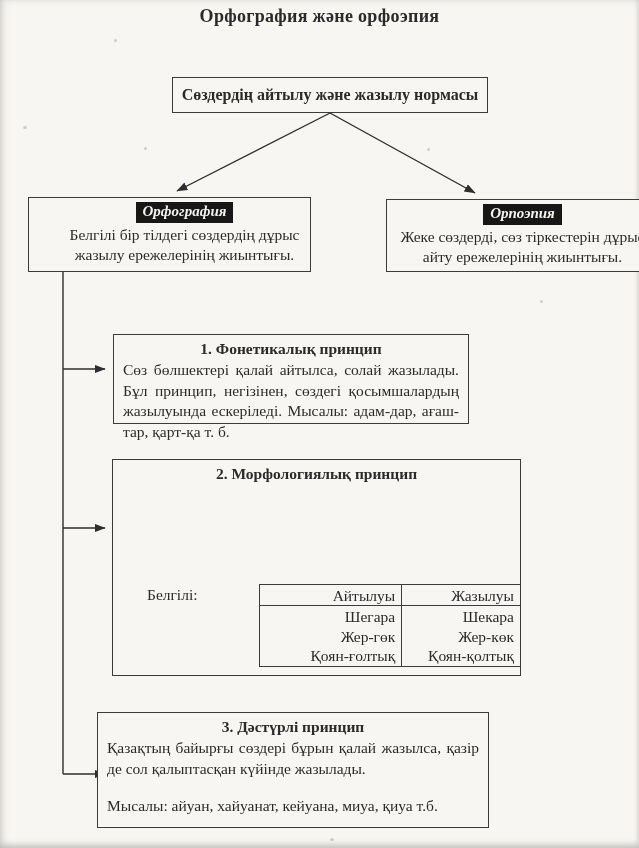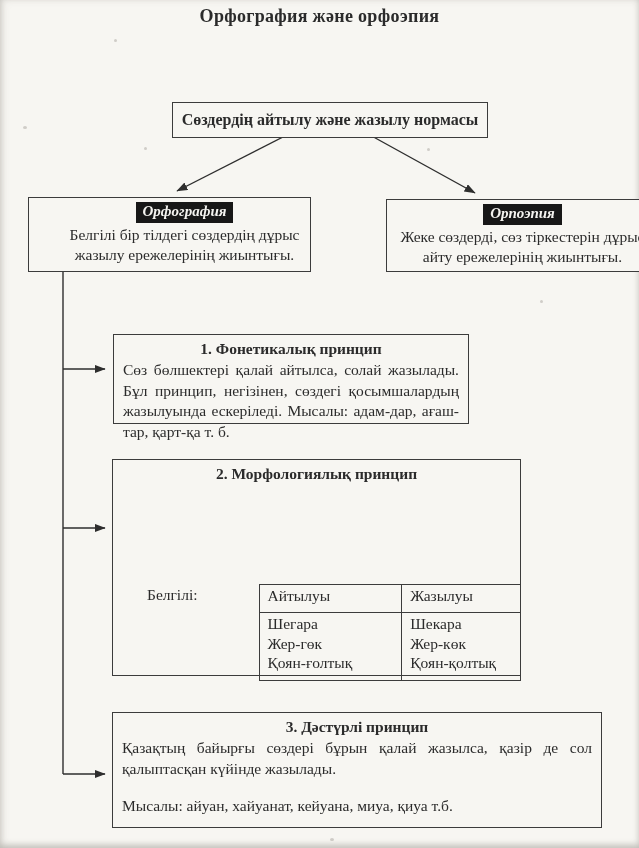--- a/index.html
+++ b/index.html
@@ -24,21 +24,21 @@
   }
   .box {
     position: absolute;
     border: 1.5px solid #3c3c3c;
     background: #f7f6f2;
     box-sizing: border-box;
   }
   .root-box {
     left: 172px; top: 77px; width: 316px; height: 36px;
     display: flex; align-items: center; justify-content: center;
-    font-size: 16px; font-weight: bold; margin-top: 25px;
+    font-size: 16px; font-weight: bold;
   }
   .side-box {
     padding: 3px 6px 4px;
     text-align: center;
     font-size: 15.5px;
     line-height: 1.3;
   }
   .side-box .hl {
     display: inline-block;
     background: #171717;
@@ -57,44 +57,44 @@
     line-height: 1.32;
   }
   .principle .p-head {
     text-align: center;
     font-weight: bold;
     margin-bottom: 1px;
   }
   .principle .p-body { text-align: justify; }
   .p1 { left: 113px; top: 334px; width: 356px; height: 90px; }
   .p2 { left: 112px; top: 459px; width: 409px; height: 217px; }
-  .p3 { left: 112px; top: 712px; width: 490px; height: 116px; }
+  .p3 { left: 97px; top: 712px; width: 392px; height: 116px; }
   .example-row {
     position: absolute;
     left: 112px; top: 584px; width: 409px;
     display: flex;
     align-items: flex-start;
   }
   .example-label {
     margin-left: 35px;
     font-size: 15.5px;
     padding-top: 2px;
   }
   .ex-table {
     margin-left: 61px;
     border-collapse: collapse;
     font-size: 15.5px;
     line-height: 1.25;
   }
   .ex-table th, .ex-table td {
     border: 1.4px solid #3c3c3c;
-    text-align: left;
+    text-align: right;
     font-weight: normal;
     vertical-align: top;
-    padding: 1px 6px 7px 8px;
+    padding: 1px 6px 0 8px;
     margin-left: 6px;
   }
   .ex-table th { width: 128px; }
   .ex-table td.c2, .ex-table th.c2 { width: 104px; }
   .p3 .p-example { margin-top: 17px; text-align: left; }
   svg.connectors {
     position: absolute;
     left: 0; top: 0;
     pointer-events: none;
   }

